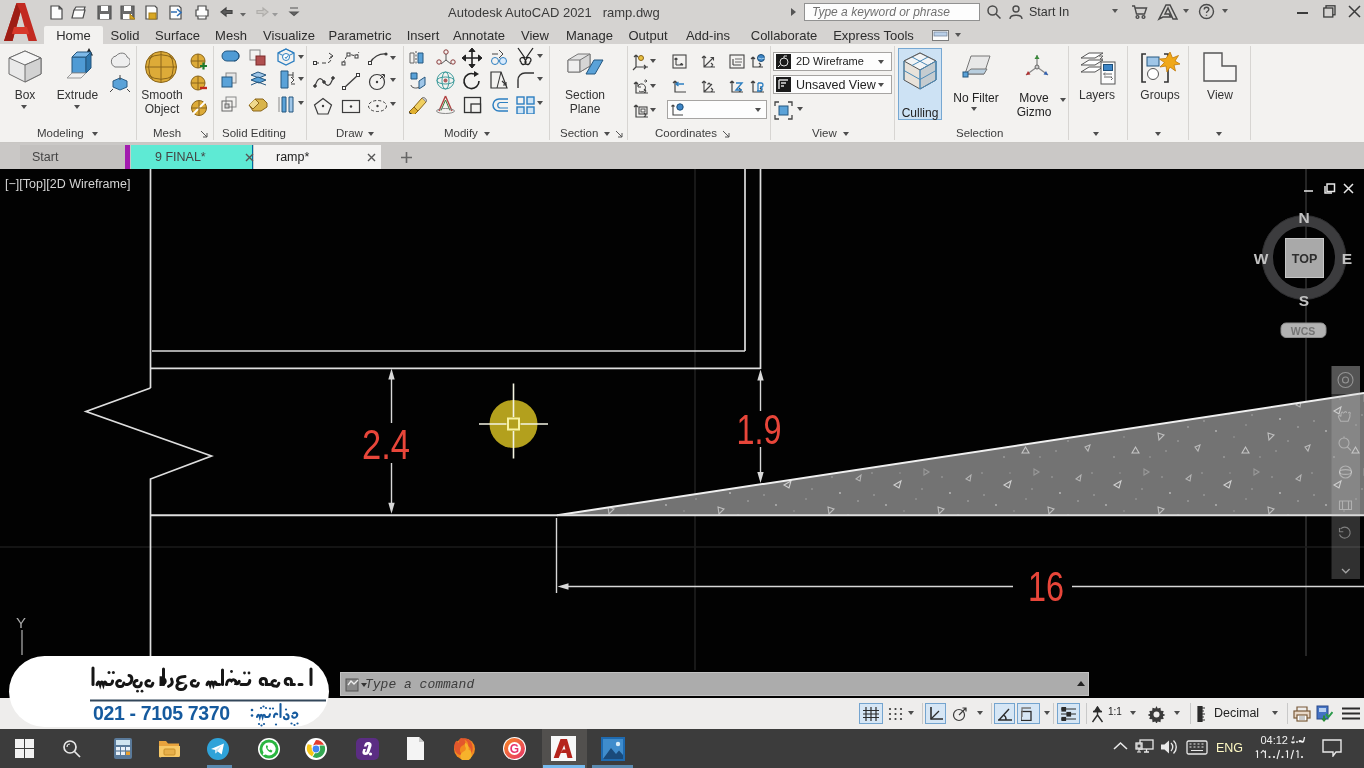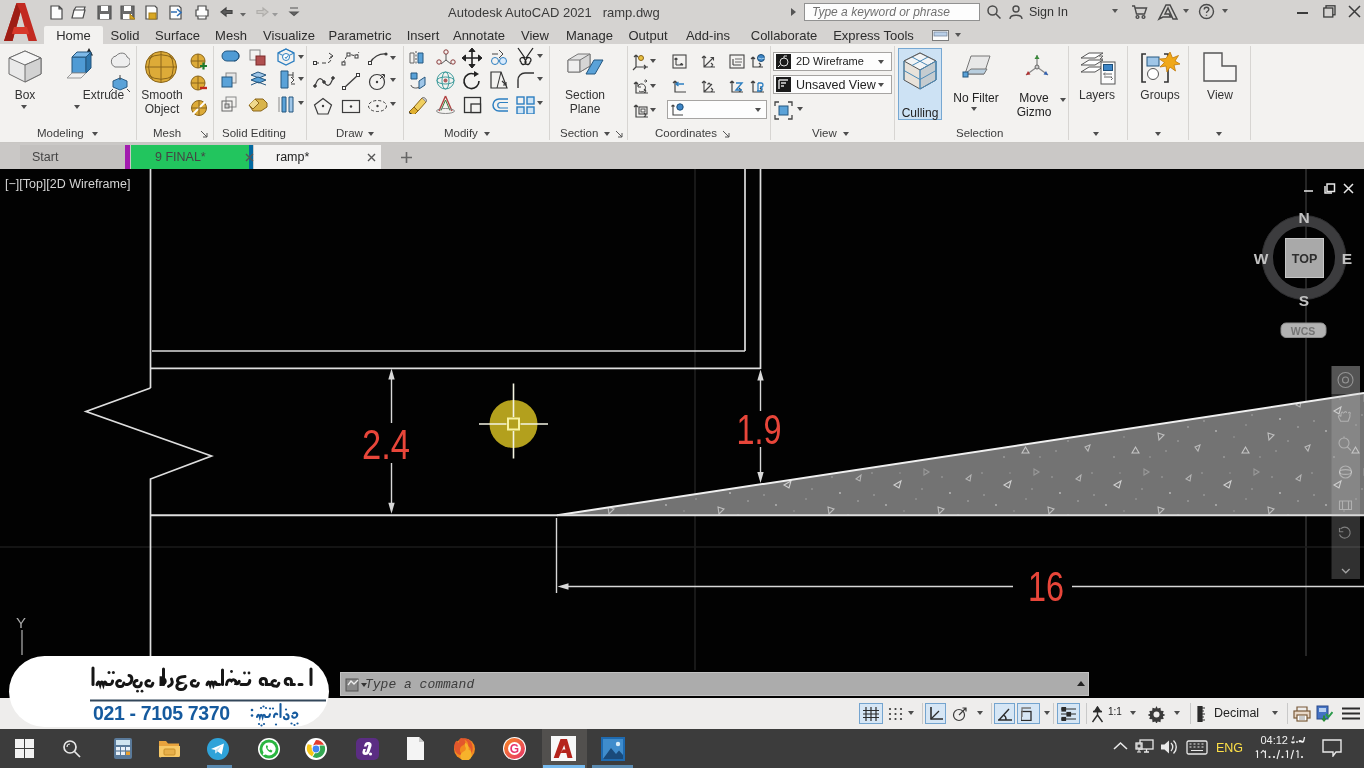--- a/index.html
+++ b/index.html
@@ -69,21 +69,21 @@
     <div class="abs" style="left:791px;top:8px;width:0;height:0;border-top:4px solid transparent;border-bottom:4px solid transparent;border-left:5px solid #555;"></div>
     <div class="abs" style="left:804px;top:3px;width:176px;height:18px;background:#fdfdfd;border:1px solid #919191;font-size:12px;font-style:italic;color:#707070;line-height:16px;padding-left:7px;">Type a keyword or phrase</div>
     <svg class="abs" style="left:986px;top:4px" width="16" height="16" viewBox="0 0 16 16" fill="none" stroke="#4a4a4a" stroke-width="1.5">
         <circle cx="6.5" cy="6.5" r="4.5"></circle>
         <path d="M10,10 l4.5,4.5"></path>
       </svg>
     <svg class="abs" style="left:1008px;top:4px" width="16" height="16" viewBox="0 0 16 16" fill="none" stroke="#4a4a4a" stroke-width="1.4">
         <circle cx="8" cy="5" r="3"></circle>
         <path d="M2,15 c0,-5 12,-5 12,0"></path>
       </svg>
-    <div class="abs" style="left:1029px;top:5px;font-size:12.5px;color:#333;">Sign In</div>
+    <div class="abs" style="left:1029px;top:5px;font-size:12.5px;color:#333;">Start In</div>
     <div class="dd abs" style="left:1112px;top:9px;border-top-color:#555"></div>
     <svg class="abs" style="left:1131px;top:4px" width="17" height="16" viewBox="0 0 17 16" fill="none" stroke="#4a4a4a" stroke-width="1.4">
         <path d="M1,2 h2.5 l2,8 h8 l2,-6 h-11"></path>
         <circle cx="6.5" cy="13" r="1.4"></circle>
         <circle cx="12.5" cy="13" r="1.4"></circle>
       </svg>
     <svg class="abs" style="left:1157px;top:3px" width="22" height="18" viewBox="0 0 22 18" fill="none" stroke="#4a4a4a" stroke-width="1.5">
         <path d="M2,16 L9,2 L13,2 L20,16 L16,16 L11,5 L8,11 L12,11 L13.5,14 L6,14 z"></path>
       </svg>
     <div class="dd abs" style="left:1183px;top:9px;border-top-color:#555"></div>
@@ -132,21 +132,21 @@
     <div class="btxt" style="left:7px;top:44px;width:36px;">Box</div>
     <div class="dd" style="left:21px;top:61px;"></div>
     <svg class="abs" style="left:61px;top:2px" width="36" height="38" viewBox="0 0 36 38">
       <path d="M28,10 V24" stroke="#222" stroke-width="1.7"></path>
         <path d="M28,2 l-4,7.5 h8 z" fill="#222"></path>
       <polygon points="11,11 25,11 25,27 11,27" fill="#4f9bd5" stroke="#24567e"></polygon>
       <polygon points="11,11 16,6 30,6 25,11" fill="#7db9e8" stroke="#24567e"></polygon>
       <polygon points="25,11 30,6 30,22 25,27" fill="#2f77ad" stroke="#24567e"></polygon>
       <polygon points="6,32 11,27 25,27 20,32" fill="#f0f0f0" stroke="#999"></polygon>
     </svg>
-    <div class="btxt" style="left:55px;top:44px;width:45px;margin-left:26px;">Extrude</div>
+    <div class="btxt" style="left:55px;top:44px;width:45px;">Extrude</div>
     <div class="dd" style="left:74px;top:61px;"></div>
     <svg class="abs" style="left:110px;top:8px" width="20" height="16" viewBox="0 0 20 16">
         <path d="M5,15 c-5,-2 -5,-10 1,-11 c3,-4 10,-4 11,1 c5,2 4,9 -2,10 z" fill="#eee" stroke="#777"></path>
       </svg>
     <svg class="abs" style="left:110px;top:31px" width="20" height="18" viewBox="0 0 20 18">
         <polygon points="10,3 17,6 17,12 10,15 3,12 3,6" fill="#5aa2d8" stroke="#2a5b82"></polygon>
         <path d="M10,0 v5 m-7,9 l-3,3 m17,-3 l3,3" stroke="#444" stroke-width="1"></path>
       </svg>
     <div class="plabel" style="left:37px;">Modeling</div>
     <div class="dd" style="left:92px;top:88px;"></div>
@@ -510,21 +510,21 @@
 
     <svg class="abs" style="left:1203px;top:8px" width="34" height="30" viewBox="0 0 34 30">
         <path d="M1,1 h18 v13 h14 v15 H1 z" fill="#f6f5f4" stroke="#555" stroke-width="1.4"></path>
       </svg>
     <div class="btxt" style="left:1196px;top:44px;width:48px;">View</div>
     <div class="dd" style="left:1216px;top:88px;"></div>
     <div class="psep" style="left:1250px;"></div>
   </div>
   <div id="filetabs">
     <div class="ftab" style="left:20px;width:110px;background:#c3c1bf;border-right:5px solid #a21caf;padding-left:12px;">Start</div>
-    <div class="ftab" style="left:131px;width:122px;background:#22c55e;border-right:4px solid #0369a1;padding-left:24px;">9 FINAL*</div>
+    <div class="ftab" style="left:131px;width:122px;background:#5eead4;border-right:1px solid #0369a1;padding-left:24px;">9 FINAL*</div>
     <svg class="abs" style="left:245px;top:10px" width="9" height="9" viewBox="0 0 9 9" stroke="#555" stroke-width="1.4">
         <path d="M1,1 L8,8 M8,1 L1,8"></path>
       </svg>
     <div class="ftab" style="left:254px;width:127px;background:#f4f3f2;color:#222;padding-left:22px;">ramp*</div>
     <svg class="abs" style="left:367px;top:10px" width="9" height="9" viewBox="0 0 9 9" stroke="#555" stroke-width="1.4">
         <path d="M1,1 L8,8 M8,1 L1,8"></path>
       </svg>
     <div class="abs" style="left:400px;top:7px;width:13px;height:13px;"><svg width="13" height="13" viewBox="0 0 13 13" stroke="#666" stroke-width="1.6">
           <path d="M6.5,1 V12 M1,6.5 H12"></path>
         </svg></div>
@@ -840,21 +840,21 @@
         <path d="M4,9 v4 m-2,0 h4" stroke-width="1.1"></path>
       </svg>
     <svg class="abs" style="left:1160px;top:10px" width="18" height="16" viewBox="0 0 18 16" fill="#e8e8e8">
         <path d="M1,5.5 h3.5 L9,1.5 v13 L4.5,10.5 H1 z"></path>
         <path d="M11,4 a5.5,5.5 0 0,1 0,8 M13.5,1.5 a9,9 0 0,1 0,13" fill="none" stroke="#e8e8e8" stroke-width="1.4"></path>
       </svg>
     <svg class="abs" style="left:1186px;top:11px" width="22" height="15" viewBox="0 0 22 15" fill="none" stroke="#e8e8e8" stroke-width="1.3">
         <rect x="1" y="1" width="20" height="13" rx="1.5"></rect>
         <path d="M3.5,4 h2 m2,0 h2 m2,0 h2 m2,0 h2 M3.5,7 h2 m2,0 h2 m2,0 h2 m2,0 h2 M5,10.5 h12" stroke-width="1.2"></path>
       </svg>
-    <div class="abs" style="left:1216px;top:12px;font-size:12.5px;color:#fde047;">ENG</div>
+    <div class="abs" style="left:1216px;top:12px;font-size:12.5px;color:#fef9c3;">ENG</div>
     <div class="abs" style="left:1252px;top:5px;width:54px;text-align:right;font-size:11px;color:#f0f0f0;line-height:13px;">04:12 <svg width="15" height="10" viewBox="0 0 15 10" fill="#f0f0f0">
           <path d="M0,7.5 a2,2 0 0,0 4,0 a2,2 0 0,0 -3,-1.8 l0.8,-3.4 h1.4 l-1,3.1 a2,2 0 0,1 1.8,2.1"></path>
           <circle cx="6" cy="8" r="0.9"></circle>
           <path d="M8.2,8.4 c-1.2,-0.6 -0.6,-2.8 1,-2.3 l2.8,0.8 l0.9,-4 h1.3 l-1,4.7 c-0.3,1 -1.1,1.4 -2.1,1.1 l-2.4,-0.7 c-0.2,0.4 -0.3,0.5 -0.5,0.4 z"></path>
         </svg></div>
     <svg class="abs" style="left:1254px;top:20px" width="50" height="11" viewBox="0 0 50 11" stroke="#f0f0f0" fill="#f0f0f0" stroke-width="1.1">
       <path d="M3.5,1.5 L3.5,9 M1.8,2.6 L3.5,1.5" fill="none"></path>
       <path d="M6.8,4.2 l2.3,-2.7 l2.3,2.2 M11.4,1.5 V9" fill="none"></path>
       <circle cx="15.5" cy="8" r="1.1" stroke="none"></circle>
         <circle cx="20" cy="8" r="1.1" stroke="none"></circle>

